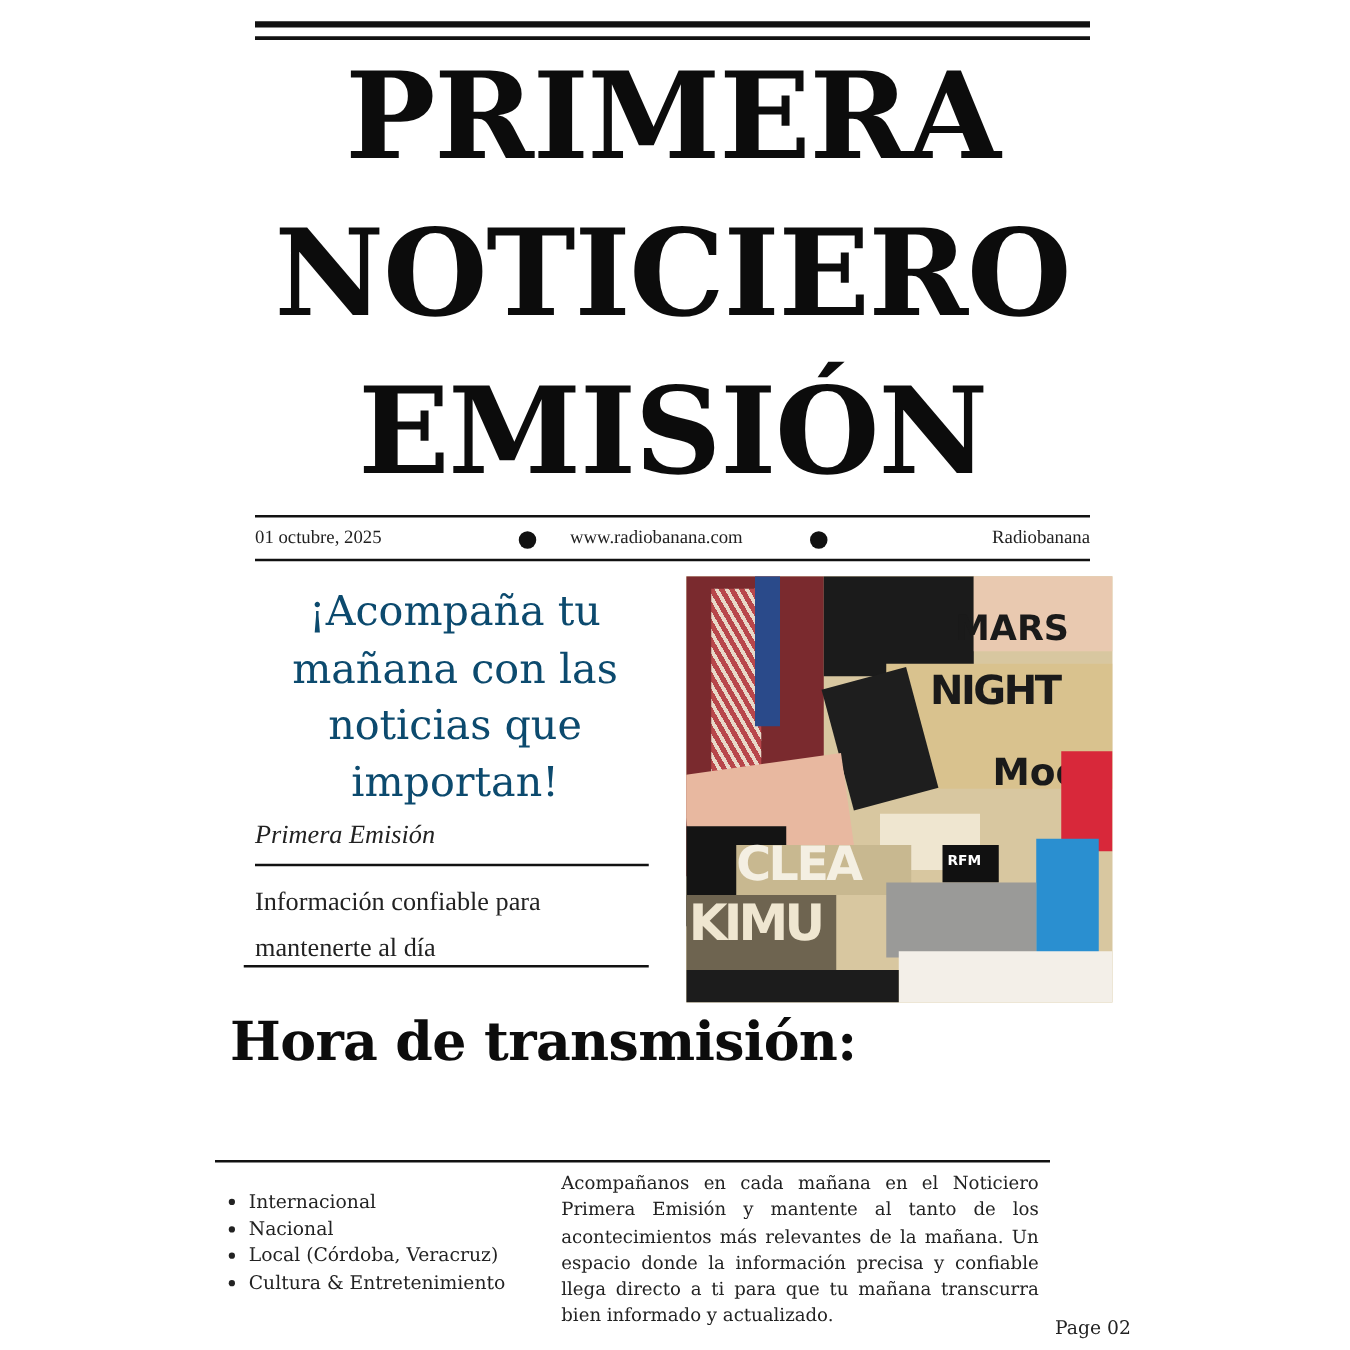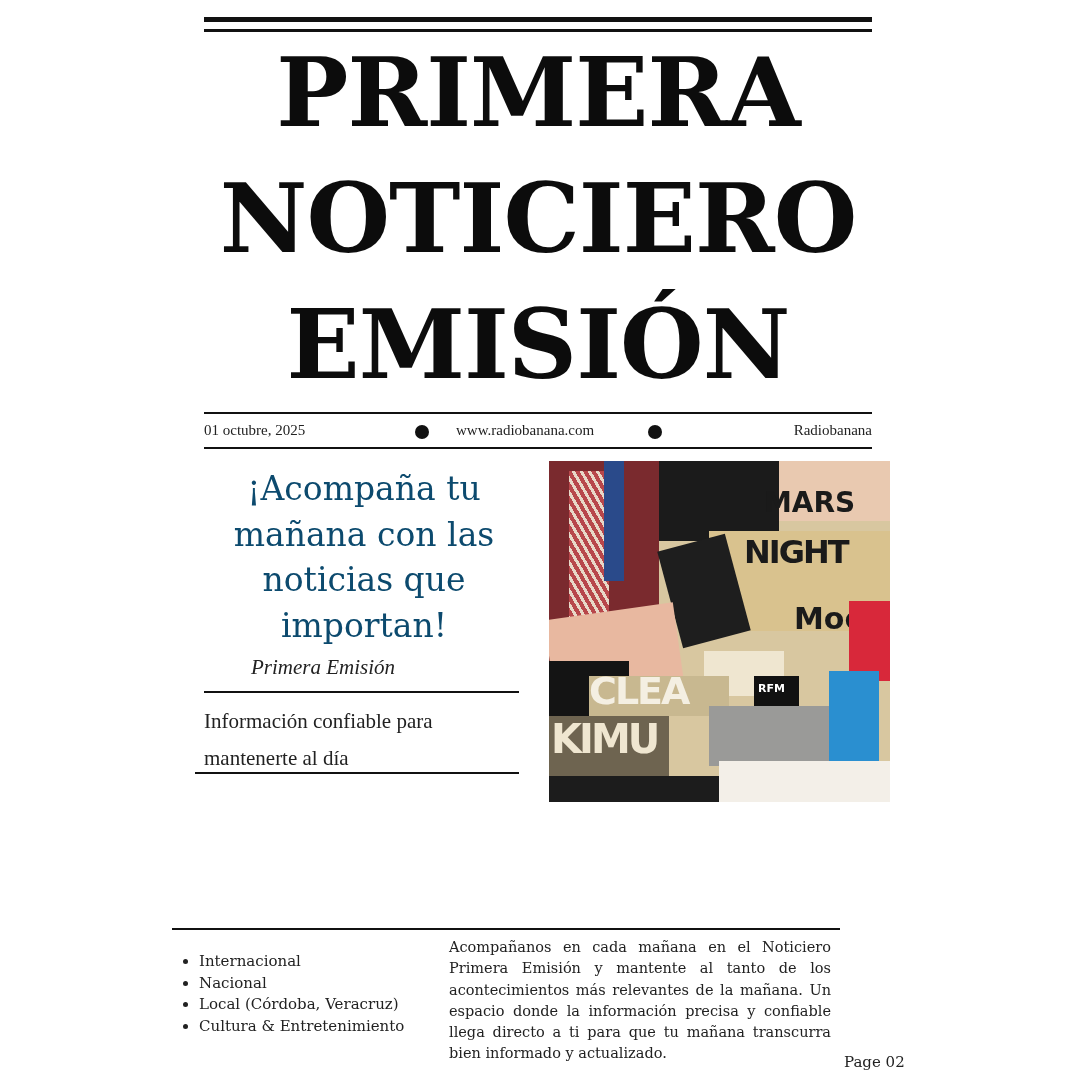--- a/index.html
+++ b/index.html
@@ -16,21 +16,21 @@
     .infobar { position: absolute; left: 204px; width: 668px; top: 414px; height: 34px; font-size: 15px; color: #222; }
     .infobar .date { position: absolute; left: 0; top: 8px; }
     .infobar .site { position: absolute; left: 252px; top: 8px; }
     .infobar .brand { position: absolute; right: 0; top: 8px; }
     .dot { position: absolute; width: 14px; height: 14px; border-radius: 50%; background: #111; top: 11px; }
 
     .headline {
       position: absolute; left: 204px; top: 466px; width: 320px;
       font-family: "DejaVu Serif", serif; font-weight: normal; font-size: 33px; line-height: 45.5px; color: #0c4a6e; text-align: center;
     }
-    .subhead { position: absolute; left: 204px; top: 655px; font-style: italic; font-size: 21px; color: #222; margin-left: 47px; }
+    .subhead { position: absolute; left: 204px; top: 655px; font-style: italic; font-size: 21px; color: #222; }
     .tagline { position: absolute; left: 204px; top: 703px; width: 320px; font-size: 21px; line-height: 37px; color: #222; }
 
     .photo { position: absolute; left: 549px; top: 461px; width: 341px; height: 341px; overflow: hidden; background: #d8c7a0; }
     .photo .b { position: absolute; }
     .photo .t { position: absolute; font-family: "DejaVu Sans", sans-serif; font-weight: bold; }
 
     .hora { position: absolute; left: 184px; top: 806px; font-family: "DejaVu Serif", serif; font-size: 43px; line-height: 56px; color: #0c0c0c; font-weight: bold; letter-spacing: -0.5px; }
 
     .topics { position: absolute; left: 180px; top: 951px; margin: 0; padding-left: 19px; font-family: "DejaVu Serif", serif; font-size: 15px; line-height: 21.5px; color: #222; }
     .topics li { padding-left: 0; }
@@ -88,20 +88,21 @@
   <div class="t" style="left:40px;top:208px;font-size:38px;color:#f4efe2;letter-spacing:-2px;">CLEA</div>
   <div class="b" style="left:0;top:255px;width:120px;height:60px;background:#6e6450;"></div>
   <div class="t" style="left:2px;top:255px;font-size:40px;color:#efe6d0;letter-spacing:-3px;">KIMU</div>
   <div class="b" style="left:160px;top:245px;width:120px;height:60px;background:#9a9a98;"></div>
   <div class="b" style="left:170px;top:300px;width:171px;height:41px;background:#f3efe8;"></div>
   <div class="t" style="left:175px;top:303px;font-size:34px;color:#d8283a;letter-spacing:-2px;margin-top:42px;">AKDY</div>
   <div class="b" style="left:0;top:315px;width:170px;height:26px;background:#1c1c1c;"></div>
 </div>
 
 <div class="hora">
+  <div>Hora de transmisión:</div>
 </div>
 <div class="rule" style="left:172px; top:928px; width:668px; height:2px;"></div>
 
 <ul class="topics">
   <li>Internacional</li>
   <li>Nacional</li>
   <li>Local (Córdoba, Veracruz)</li>
   <li>Cultura &amp; Entretenimiento</li>
 </ul>
 

